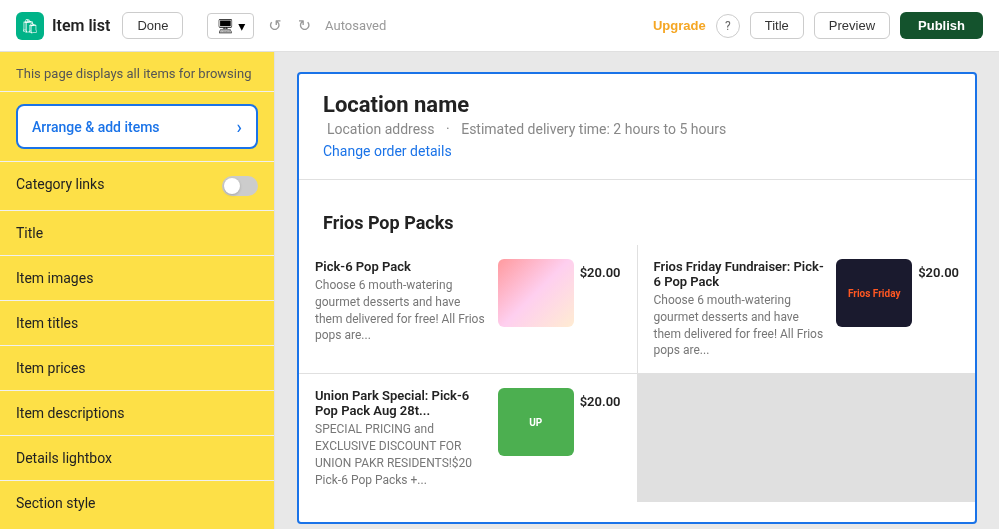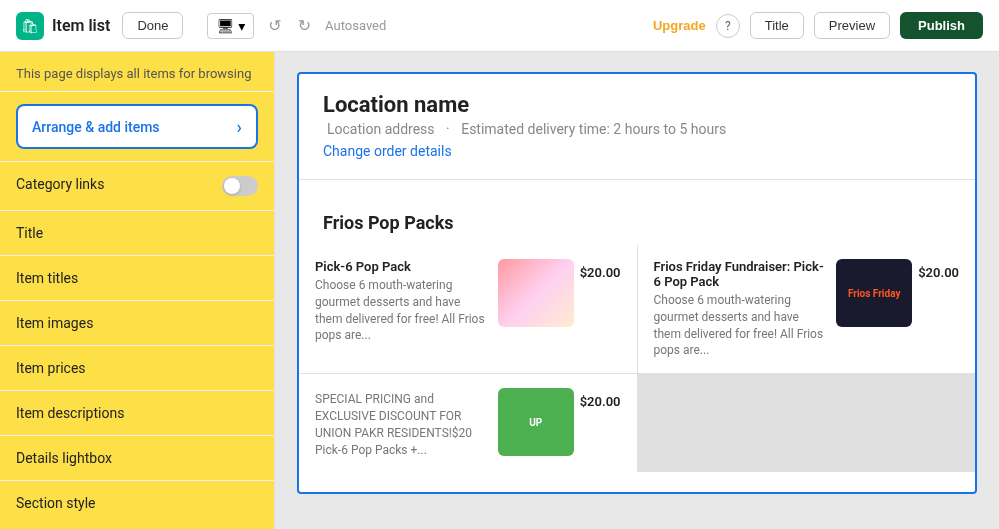--- a/index.html
+++ b/index.html
@@ -107,24 +107,24 @@
     <div class="panel-section">
       <span class="panel-section-label">Category links</span>
       <div class="toggle">
         <div class="toggle-knob"></div>
       </div>
     </div>
     <div class="panel-section">
       <span class="panel-section-label">Title</span>
     </div>
     <div class="panel-section">
-      <span class="panel-section-label">Item titles</span>
+      <span class="panel-section-label">Item images</span>
     </div>
     <div class="panel-section">
-      <span class="panel-section-label">Item images</span>
+      <span class="panel-section-label">Item titles</span>
     </div>
     <div class="panel-section">
       <span class="panel-section-label">Item prices</span>
     </div>
     <div class="panel-section">
       <span class="panel-section-label">Item descriptions</span>
     </div>
     <div class="panel-section">
       <span class="panel-section-label">Details lightbox</span>
     </div>
@@ -171,20 +171,21 @@
               <div class="item-desc">Choose 6 mouth-watering gourmet desserts and have them delivered for free! All Frios pops are...</div>
             </div>
             <div class="img-placeholder img-friday" style="display:flex;align-items:center;justify-content:center;color:#ff5722;font-size:10px;font-weight:bold;text-align:center;padding:4px;">Frios Friday</div>
           </div>
           <div class="item-price">$20.00</div>
         </div>
 
         <div class="item-card" style="grid-column: 1;">
           <div class="item-card-inner">
             <div class="item-text">
+              <div class="item-name">Union Park Special: Pick-6 Pop Pack Aug 28t...</div>
               <div class="item-desc">SPECIAL PRICING and EXCLUSIVE DISCOUNT FOR UNION PAKR RESIDENTS!$20 Pick-6 Pop Packs +...</div>
             </div>
             <div class="img-placeholder img-union" style="display:flex;align-items:center;justify-content:center;color:white;font-size:10px;font-weight:bold;">UP</div>
           </div>
           <div class="item-price">$20.00</div>
         </div>
       </div>
 
       <div class="section-gap"></div>
 

